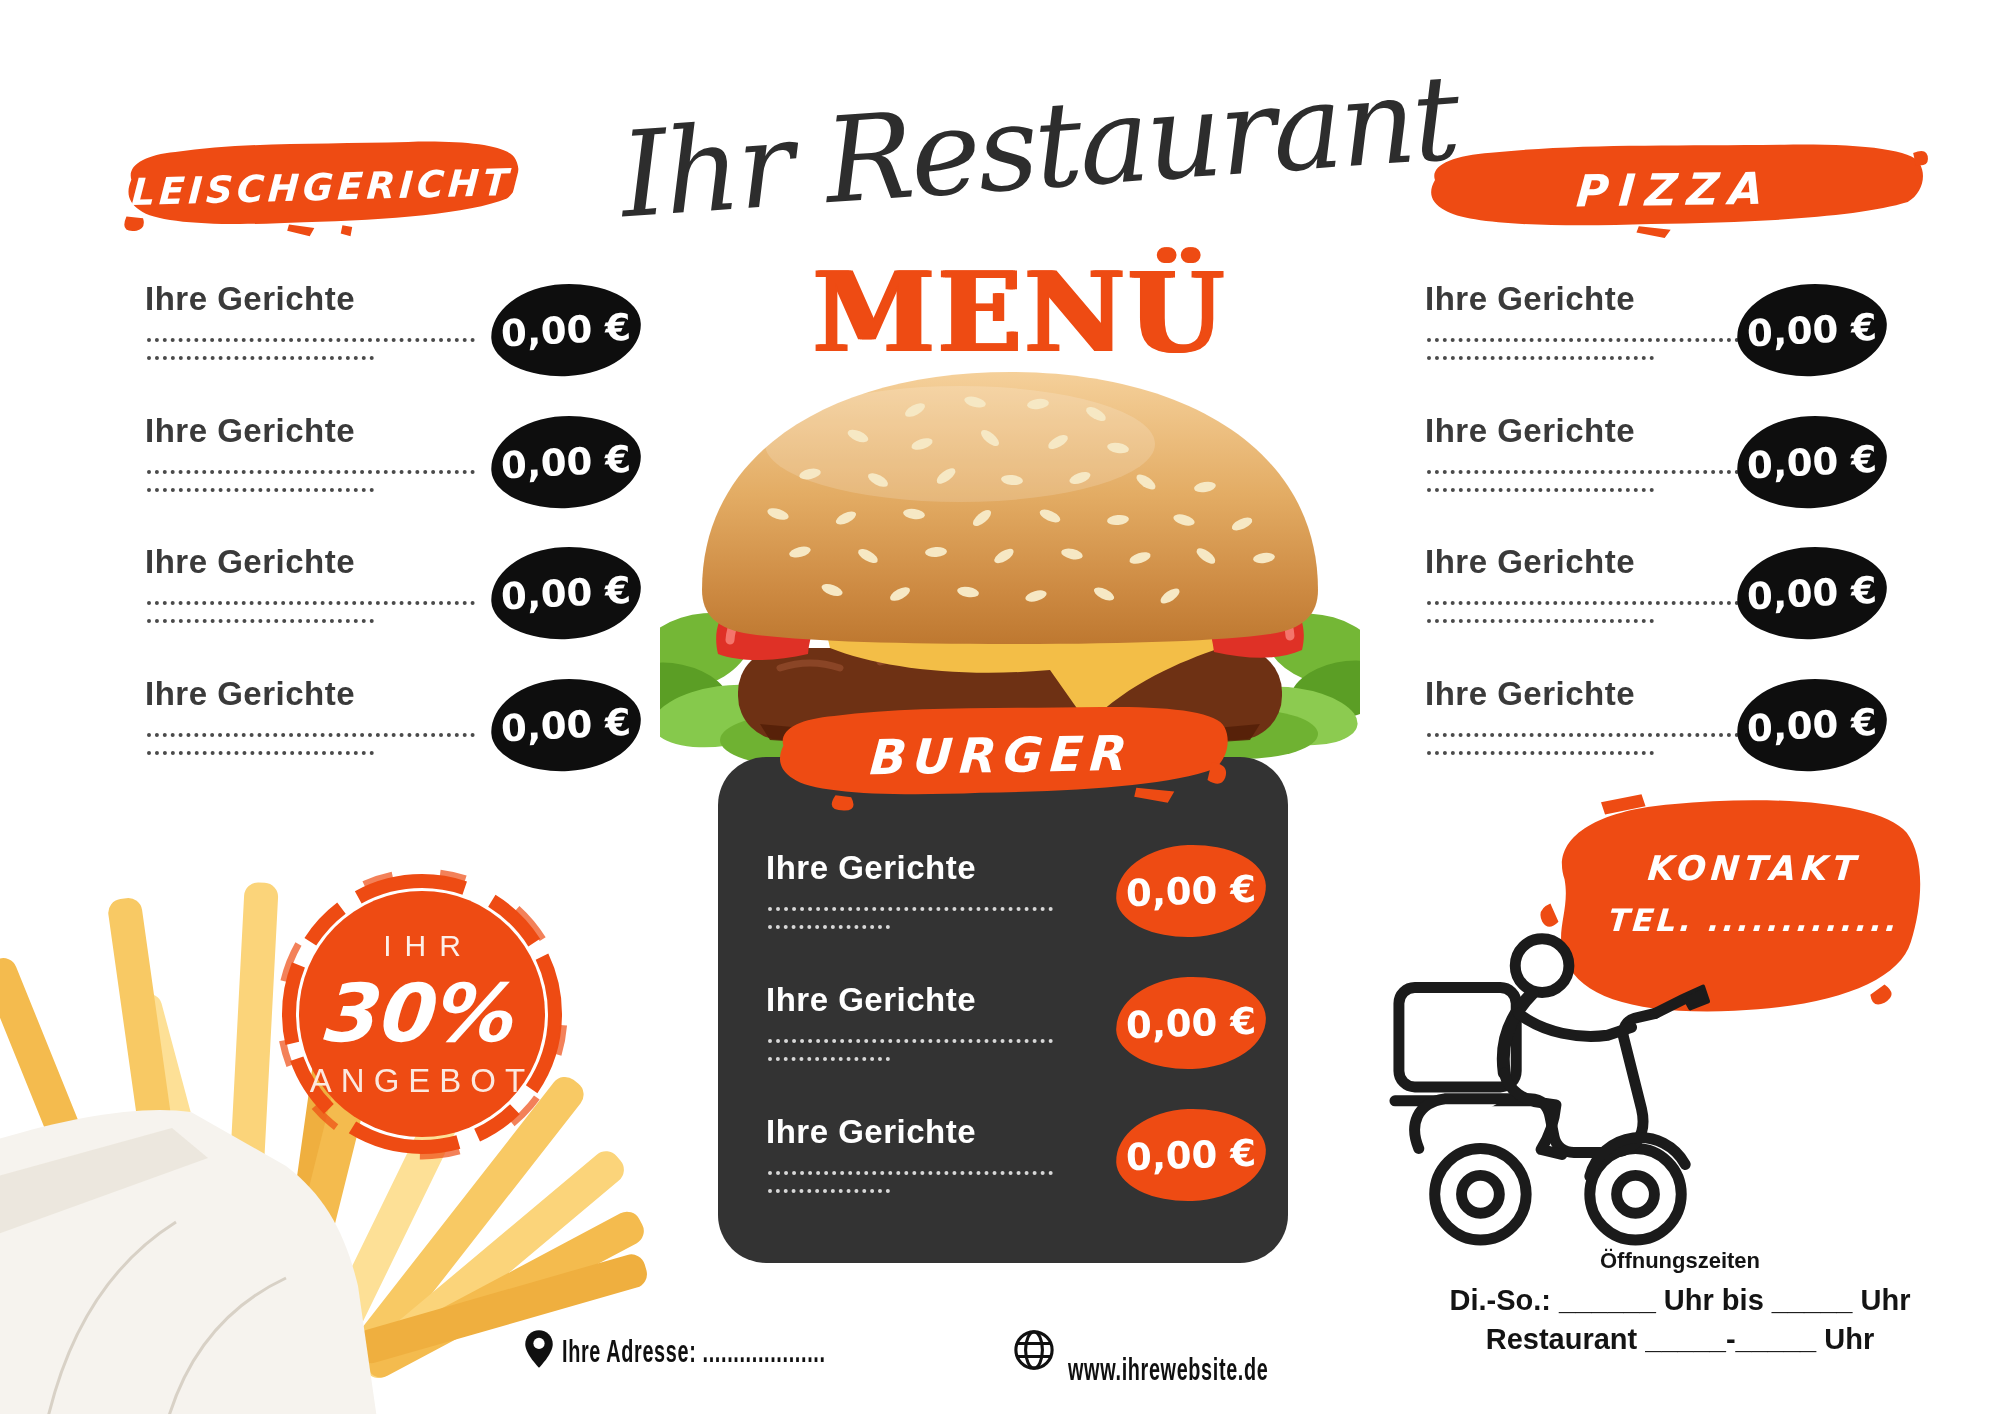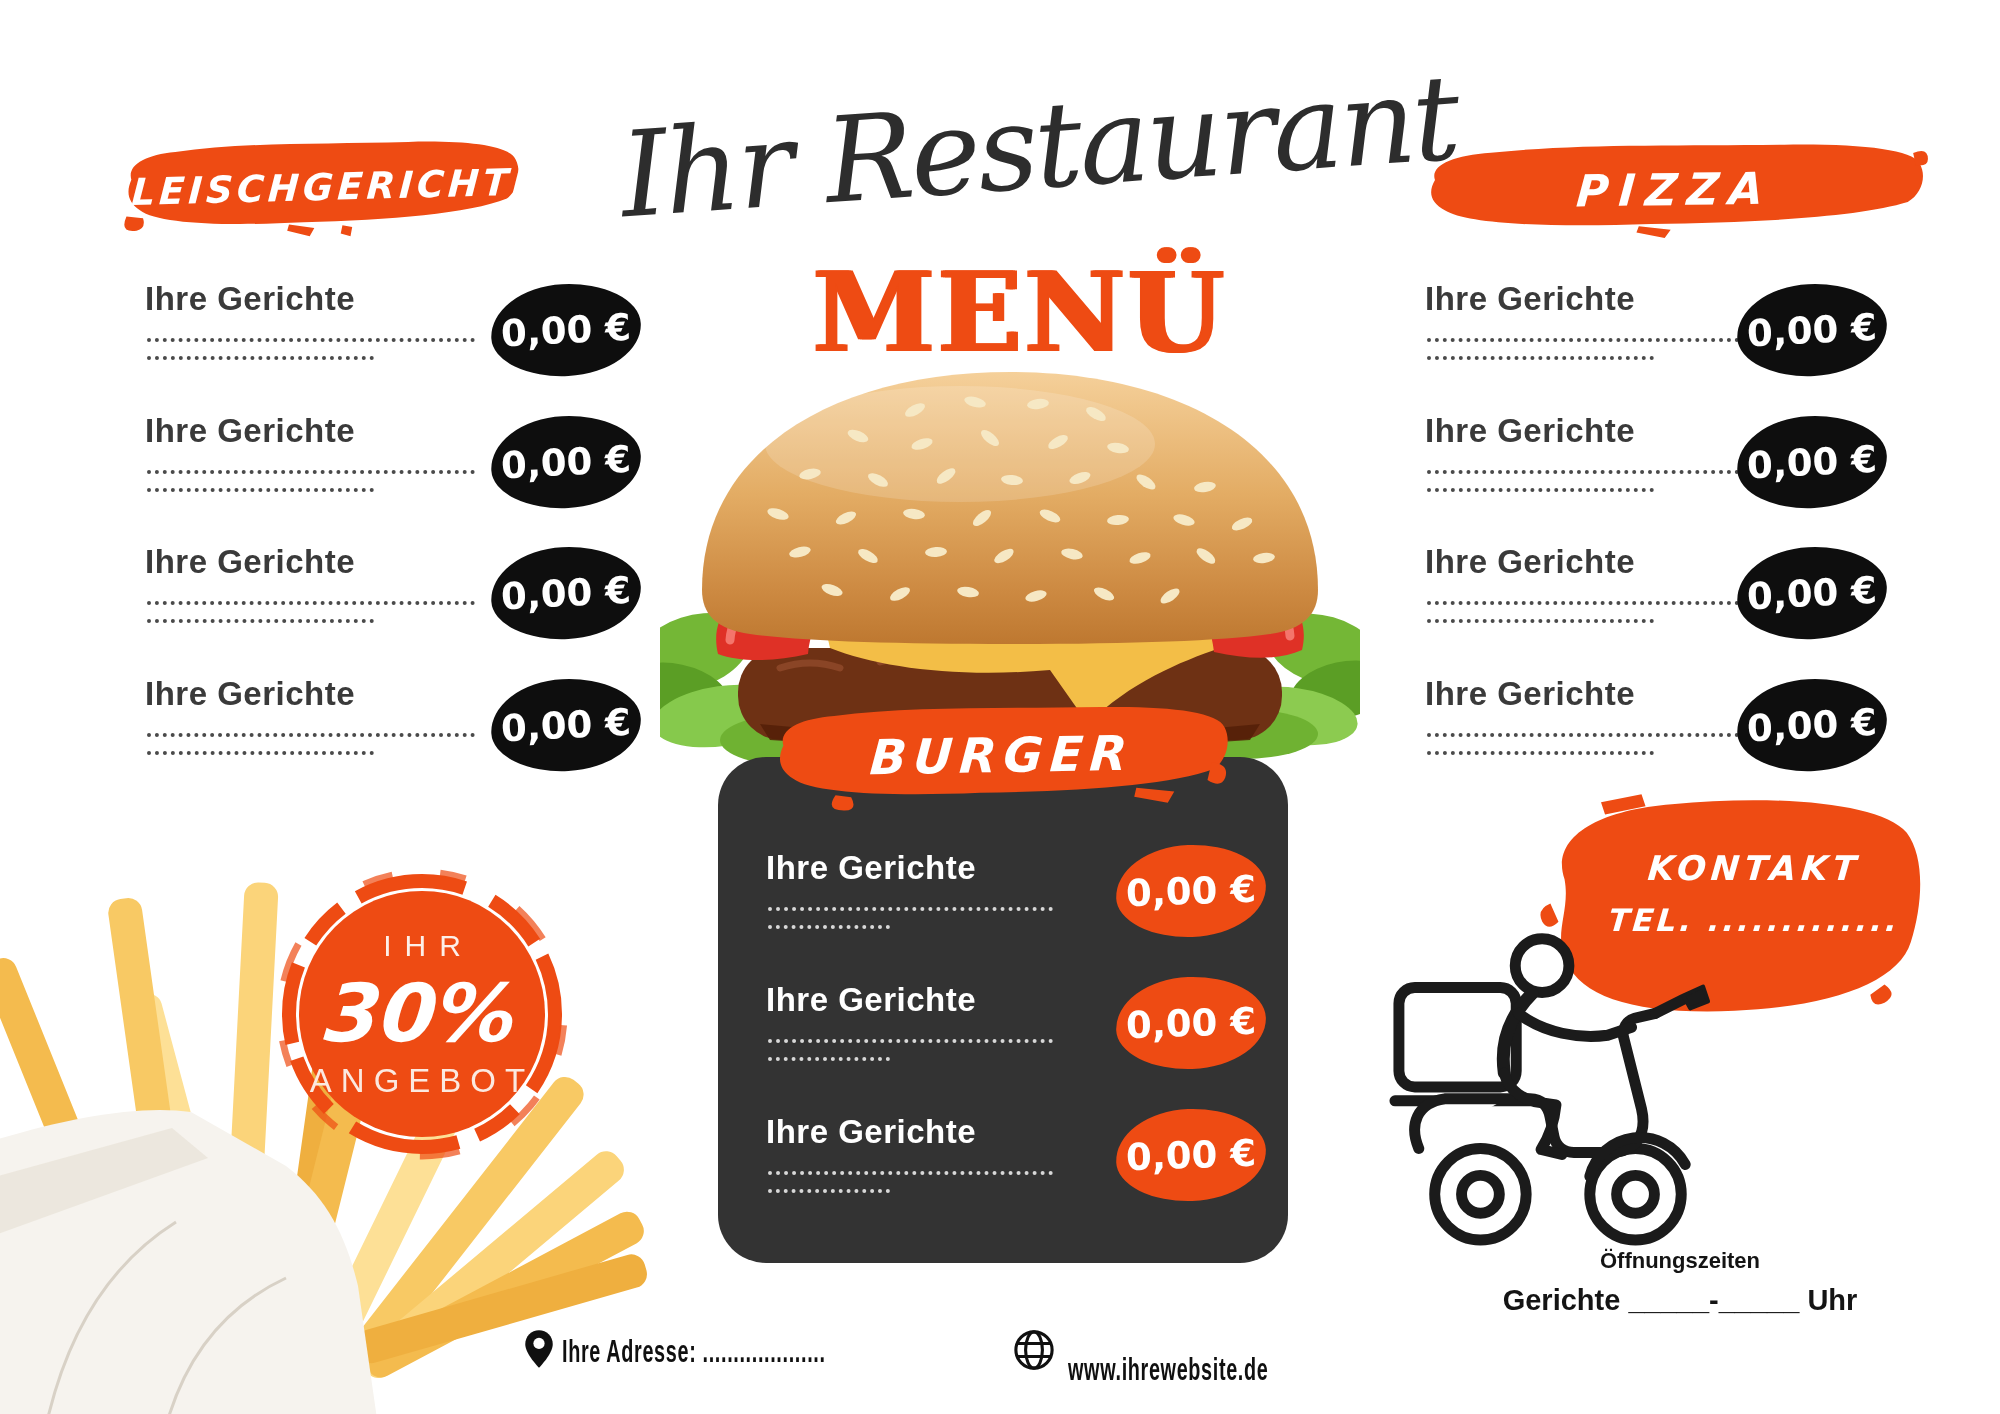--- a/index.html
+++ b/index.html
@@ -363,21 +363,22 @@
     <path d="M300,108 l20,-9 l5,15 l-18,7 z" fill="#1b1b1b" stroke-width="4"></path>
     <path d="M206,290 A52,52 0 0 1 302,278"></path>
     <circle cx="158" cy="78" r="27" fill="#ffffff"></circle>
     <path d="M148,106 C124,130 116,158 120,186" stroke-width="13"></path>
     <path d="M134,126 C160,146 196,152 224,148 L248,140"></path>
     <path d="M120,186 C124,204 140,214 158,216 L172,218 C170,238 164,252 157,263 L178,268"></path>
   </svg>
 
   <div class="abs hours">
     <div class="hours-title">Öffnungszeiten</div>
-    <div class="hours-line">Gerichte _____-_____ Uhr</div>
+    <div class="hours-line">Di.-So.: ______ Uhr bis _____ Uhr</div>
+    <div class="hours-line">Restaurant _____-_____ Uhr</div>
   </div>
 
   <svg class="abs" style="left:524px;top:1328px;width:30px;height:42px;" viewBox="0 0 24 32">
     <path d="M12,1 C5.9,1 1,5.9 1,12 c0,8 11,19 11,19 s11,-11 11,-19 C23,5.9 18.1,1 12,1 Z" fill="#101010"></path>
     <circle cx="12" cy="11.5" r="4.5" fill="#ffffff"></circle>
   </svg>
   <div class="abs addr-text">
     <span class="footer-text">Ihre Adresse: ....................</span>
   </div>
 

